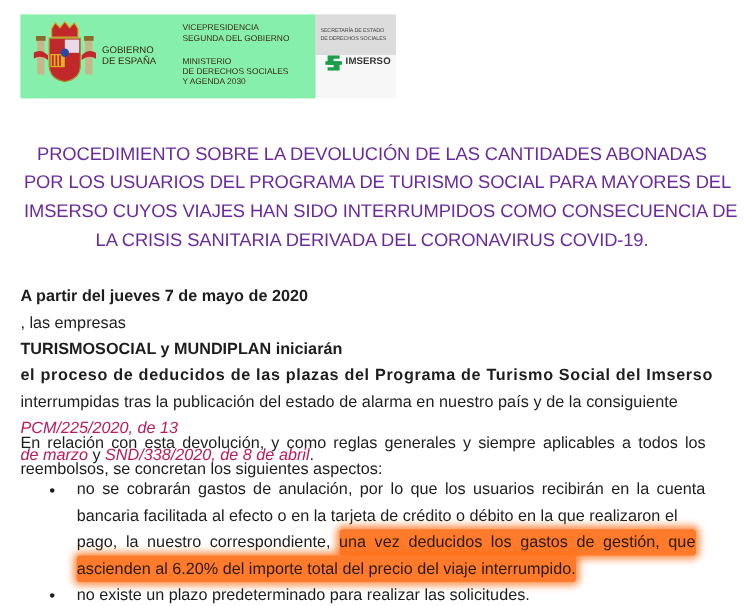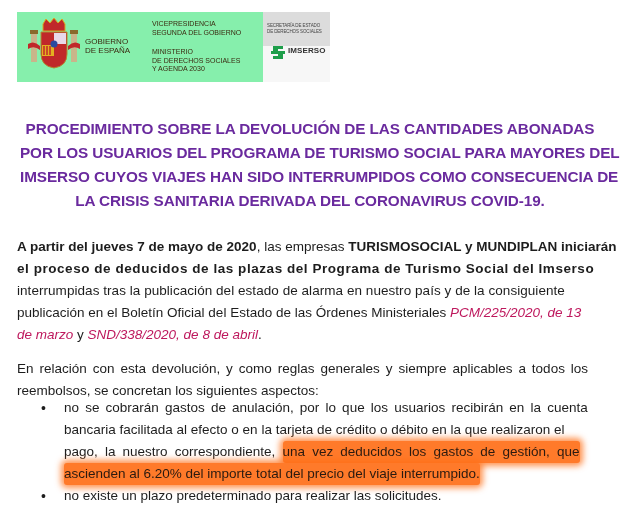--- a/index.html
+++ b/index.html
@@ -15,21 +15,21 @@
   .banner-white { background:#f7f7f7; height:36px; display:flex; align-items:flex-start; padding-left:8px; }
   .imserso-label { font-size:8px; font-weight:bold; color:#333; margin-left:3px; letter-spacing:0.1px; }
 
   .coat { position:absolute; left:11px; top:6px; width:52px; height:52px; }
   .gob { position:absolute; left:68px; top:25px; font-size:8px; line-height:9px; color:#3a2a10; }
   .vice { position:absolute; left:135px; top:8px; font-size:7px; line-height:8.5px; color:#3a2a10; }
   .min { position:absolute; left:135px; top:36px; font-size:7px; line-height:8.5px; color:#3a2a10; }
 
   
   .title { position:absolute; left:20px; top:117px; width:580px; text-align:center;
-           color:#6a2a9e; font-weight:bold; font-size:15.3px; line-height:24px; letter-spacing:-0.1px; }
+           color:#6a2a9e; font-weight:normal; font-size:15.3px; line-height:24px; letter-spacing:-0.1px; }
   .title div { white-space:nowrap; }
 
   
   .para { position:absolute; left:17px; width:586px; font-size:13.5px; line-height:22px; text-align:justify; color:#1d1d1d; }
   .para .line { white-space:nowrap; display:flex; justify-content:space-between; }
   .para .line.last { justify-content:flex-start; gap:4px; }
   .b { font-weight:bold; }
   .link { color:#be185d; font-style:italic; }
 
   .bullets { position:absolute; left:0; width:620px; font-size:13.5px; line-height:22px; color:#1d1d1d; }
@@ -94,29 +94,28 @@
 </div>
 
 <div class="title">
   <div>PROCEDIMIENTO SOBRE LA DEVOLUCIÓN DE LAS CANTIDADES ABONADAS</div>
   <div>POR LOS USUARIOS DEL PROGRAMA DE TURISMO SOCIAL PARA MAYORES DEL</div>
   <div>IMSERSO CUYOS VIAJES HAN SIDO INTERRUMPIDOS COMO CONSECUENCIA DE</div>
   <div>LA CRISIS SANITARIA DERIVADA DEL CORONAVIRUS COVID-19.</div>
 </div>
 
 <div class="para" style="top:236px;">
-  <div class="line" style="justify-content:space-between;">
+  <div class="line" style="justify-content:space-between;flex-direction:column;">
     <span class="b">A partir del jueves 7 de mayo de 2020</span>
       <span style="white-space:pre">, las empresas </span>
       <span class="b">TURISMOSOCIAL y MUNDIPLAN iniciarán</span>
   </div>
   <div class="line b" style="letter-spacing:0.55px;">el proceso de deducidos de las plazas del Programa de Turismo Social del Imserso</div>
   <div class="line" style="letter-spacing:0.05px;">interrumpidas tras la publicación del estado de alarma en nuestro país y de la consiguiente</div>
   <div class="line" style="justify-content:flex-start;">
-    <span style="white-space:pre">publicación en el Boletín Oficial del Estado de las Órdenes Ministeriales </span>
       <span class="link">PCM/225/2020, de 13</span>
   </div>
   <div class="line last" style="gap:0;">
     <span class="link">de marzo</span>
       <span style="white-space:pre"> y </span>
       <span class="link">SND/338/2020, de 8 de abril</span>
       <span>.</span>
   </div>
 </div>
 

